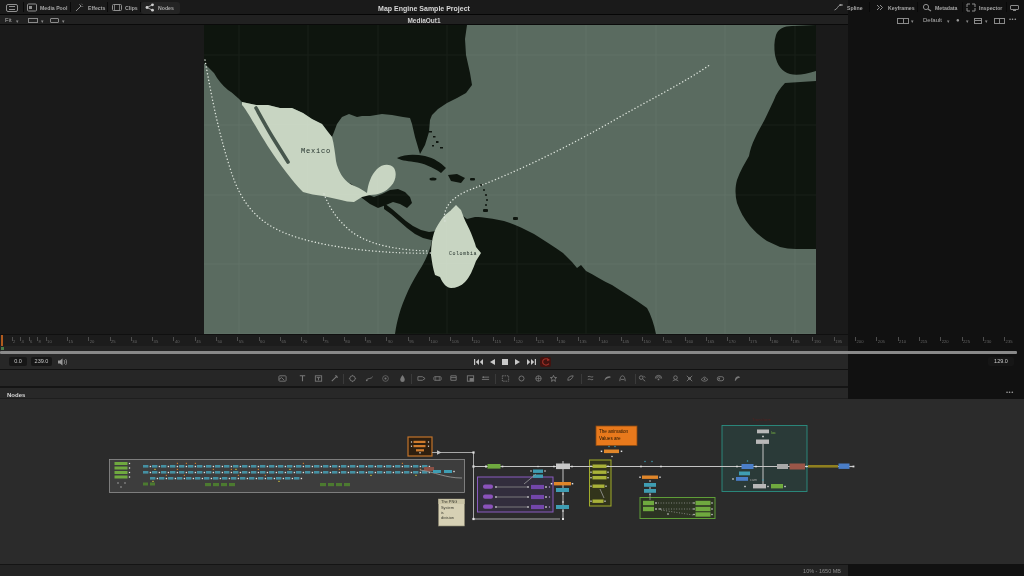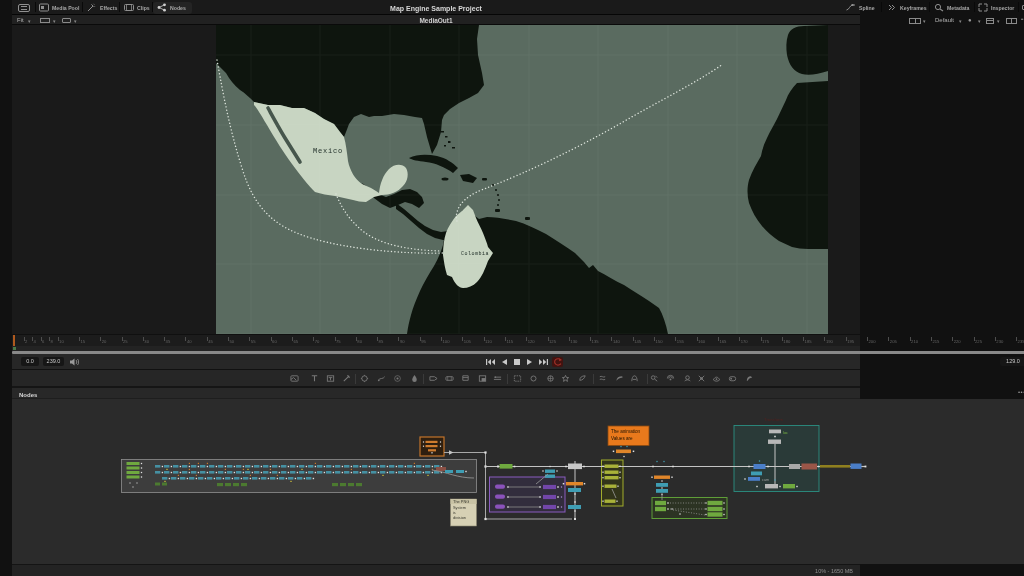--- a/index.html
+++ b/index.html
@@ -1,18 +1,18 @@
 <!DOCTYPE html>
 <html><head><meta charset="utf-8">
 <style>
 *{margin:0;padding:0;box-sizing:border-box}
 html,body{width:1024px;height:576px;overflow:hidden;background:#111}
 body{font-family:"Liberation Sans",sans-serif;position:relative}
 .abs{position:absolute}
-.row{position:absolute;left:12px;width:848px}
+.row{position:absolute;left:0;width:848px}
 .btntxt{color:#a6a6a6;font-size:5.2px;font-weight:bold}
 .sep{position:absolute;top:2px;width:1px;height:10px;background:#090909}
 .chev{color:#8a8a8a;font-size:5px}
 svg{display:block}
 </style></head>
 <body>
 
 <div class="row" style="top:0;height:15px;background:#1a1a1a;border-bottom:1px solid #060606">
 <div class="abs" style="left:6px;top:3.5px;width:12px;height:8px;border:1px solid #909090;border-radius:2px">
       <div class="abs" style="left:2px;top:1.5px;width:6px;height:1px;background:#909090"></div>

